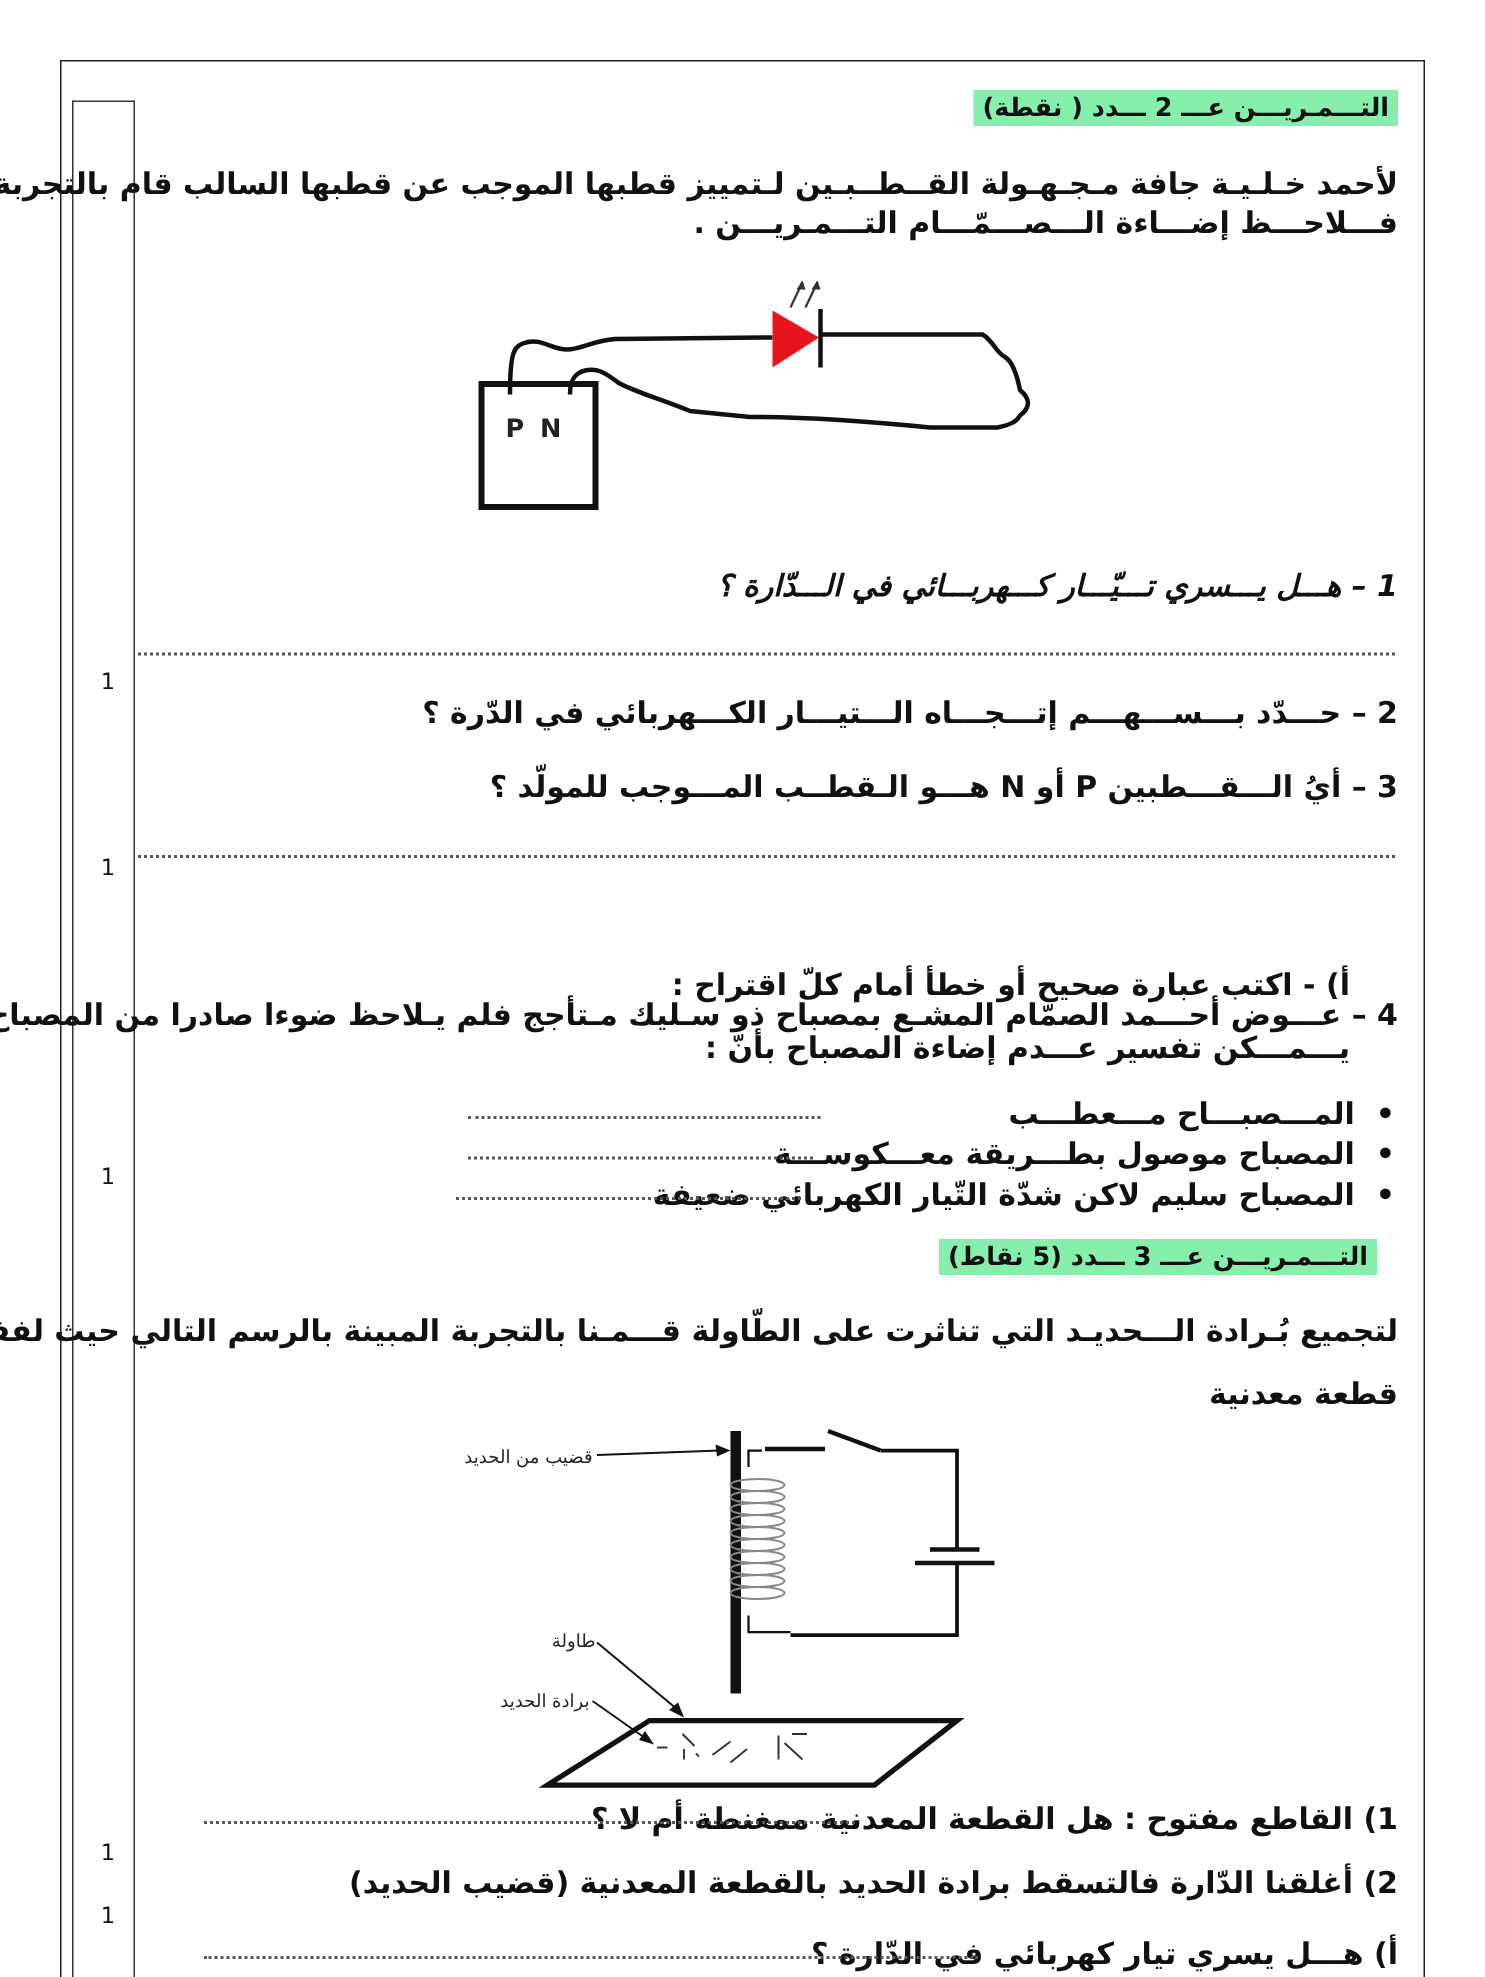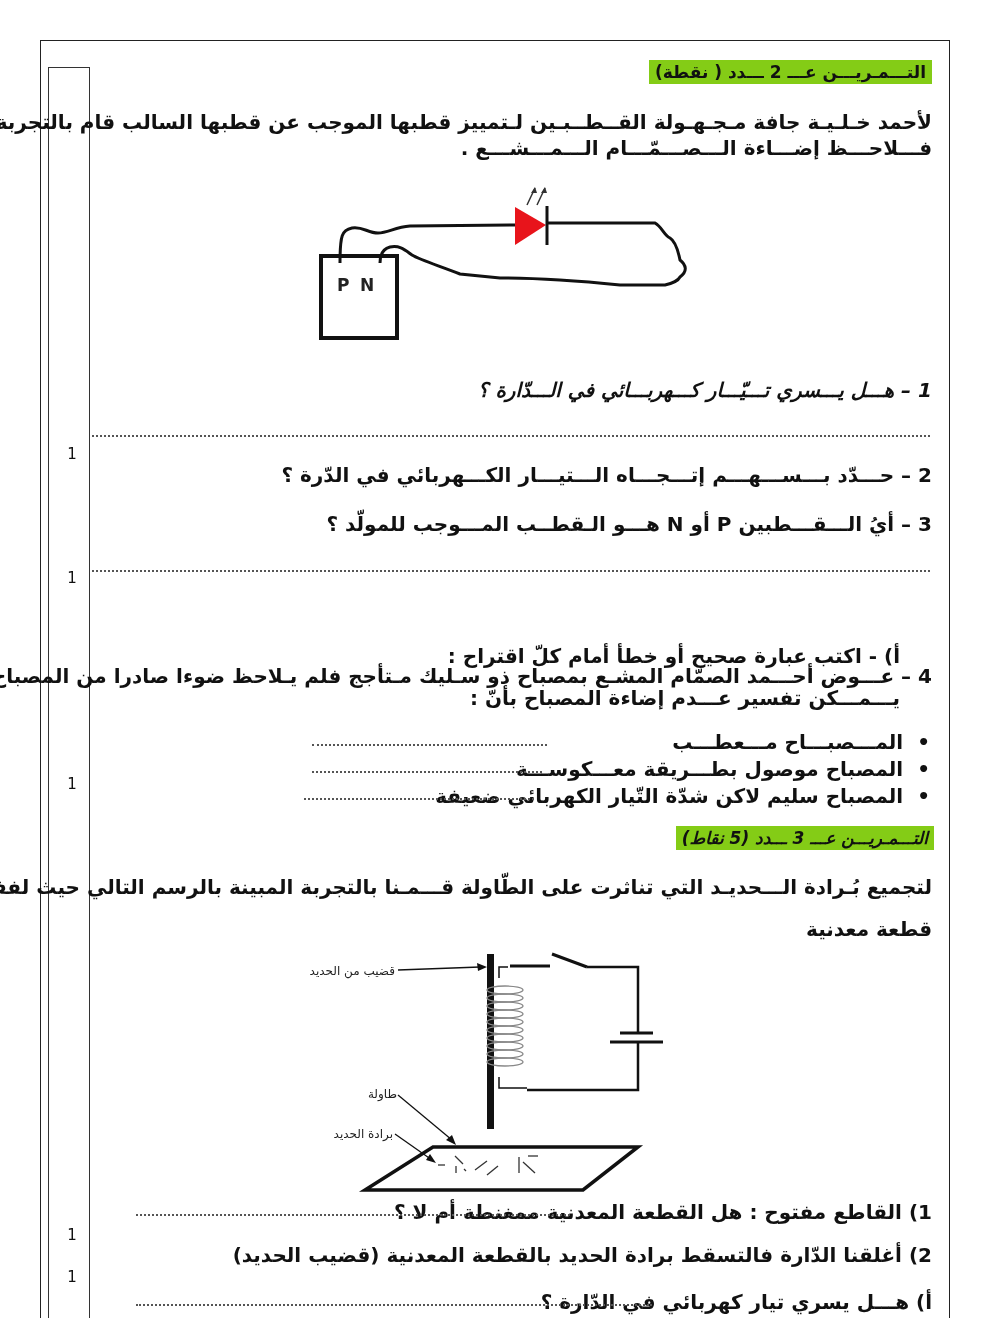--- a/index.html
+++ b/index.html
@@ -6,40 +6,40 @@
     body { width: 990px; height: 1318px; position: relative; overflow: hidden;
            font-family: "DejaVu Sans", "Liberation Sans", sans-serif; color: #111; }
     .page-frame { position: absolute; left: 40px; top: 40px; width: 910px; height: 1290px;
                   border: 1px solid #222; border-bottom: none; box-sizing: border-box; }
     .margin-col { position: absolute; left: 48px; top: 67px; width: 42px; height: 1260px;
                   border: 1.5px solid #333; border-bottom: none; box-sizing: border-box; }
     .score { position: absolute; left: 60px; width: 24px; text-align: center;
              font-family: "DejaVu Sans", sans-serif; font-size: 15px; color: #111; }
     .rtl { direction: rtl; position: absolute; font-weight: bold; font-size: 20px;
            white-space: nowrap; font-family: "DejaVu Sans", "Liberation Sans", sans-serif; }
-    .heading { background: #84cc16; padding: 2px 6px; font-size: 17px; }
+    .heading { background: #86efac; padding: 2px 6px; font-size: 17px; }
     .dots { position: absolute; border-bottom: 2px dotted #555; height: 0; }
     .bullet::before { content: "•"; margin-left: 14px; }
     svg text { font-family: "DejaVu Sans", sans-serif; }
   </style>
 </head>
 <body>
 
 <div class="page-frame"></div>
 <div class="margin-col"></div>
 
 <div class="score" style="top:445px">1</div>
 <div class="score" style="top:569px">1</div>
 <div class="score" style="top:775px">1</div>
 <div class="score" style="top:1226px">1</div>
 <div class="score" style="top:1268px">1</div>
 
 <div class="rtl heading" style="right:58px; top:60px;">التـــمـريـــن عـــ 2 ـــدد  ( نقطة)</div>
 <div class="rtl" style="right:58px; top:110px;">لأحمد خـلـيـة جافة مـجـهـولة القــطــبـين لـتمييز قطبها الموجب عن قطبها السالب قام بالتجربة المبينة بالرسم التّالي</div>
-<div class="rtl" style="right:58px; top:136px;">فـــلاحـــظ إضـــاءة الـــصـــمّـــام الـــمـــشـــع .</div>
+<div class="rtl" style="right:58px; top:136px;">فـــلاحـــظ إضـــاءة الـــصـــمّـــام التـــمـريـــن .</div>
 
 <svg style="position:absolute; left:300px; top:175px;" width="400" height="175" viewBox="0 0 400 175">
   <rect x="21" y="81" width="76" height="82" fill="#fff" stroke="#111" stroke-width="4"></rect>
   <text x="37" y="116" font-size="17" font-weight="bold" fill="#222">P</text>
   <text x="60" y="116" font-size="17" font-weight="bold" fill="#222">N</text>
   <path d="M40,88 C40,60 42,55 52,53 C62,51 68,58 78,58 C88,58 95,52 110,51 L215,50" fill="none" stroke="#111" stroke-width="3"></path>
   <path d="M248,48 L355,48 C362,52 364,60 370,63 C375,66 378,75 380,85 C386,90 388,96 380,102 C378,106 374,108 365,110 L320,110 C300,108 250,103 200,103 L160,99 C140,91 120,85 112,80 C105,75 100,70 90,72 C82,74 80,80 80,88" fill="none" stroke="#111" stroke-width="3"></path>
   <polygon points="215,32 215,70 246,50" fill="#e8141b"></polygon>
   <line x1="247" y1="31" x2="247" y2="70" stroke="#111" stroke-width="3"></line>
   <line x1="227" y1="30" x2="235" y2="13" stroke="#333" stroke-width="1.5"></line>
@@ -59,21 +59,21 @@
 <div class="rtl" style="right:90px; top:644px;">أ) - اكتب عبارة صحيح أو خطأ أمام كلّ اقتراح :</div>
 <div class="rtl" style="right:90px; top:686px;">يـــمـــكن تفسير عـــدم إضاءة المصباح بأنّ :</div>
 
 <div class="rtl bullet" style="right:60px; top:730px;">المـــصبـــاح مـــعطـــب</div>
 <div class="dots" style="left:312px; width:235px; top:744px;"></div>
 <div class="rtl bullet" style="right:60px; top:757px;">المصباح موصول بطـــريقة معـــكوســـة</div>
 <div class="dots" style="left:312px; width:230px; top:771px;"></div>
 <div class="rtl bullet" style="right:60px; top:784px;">المصباح سليم لاكن شدّة التّيار الكهربائي ضعيفة</div>
 <div class="dots" style="left:304px; width:230px; top:798px;"></div>
 
-<div class="rtl heading" style="right:56px; top:826px;font-style:italic;">التـــمـريـــن عـــ 3 ـــدد  (5 نقاط)</div>
+<div class="rtl heading" style="right:72px; top:826px;">التـــمـريـــن عـــ 3 ـــدد  (5 نقاط)</div>
 <div class="rtl" style="right:58px; top:875px;text-align:center;">لتجميع بُـرادة الـــحديـد التي تناثرت على الطّاولة قـــمـنا بالتجربة المبينة بالرسم التالي حيث لففنا سلكا من النحاس علـــى</div>
 <div class="rtl" style="right:58px; top:917px;">قطعة معدنية</div>
 
 <svg style="position:absolute; left:280px; top:940px;" width="400" height="260" viewBox="0 0 400 260">
   <rect x="207" y="14" width="7" height="175" fill="#111"></rect>
   <g fill="none" stroke="#888" stroke-width="1.3">
     <ellipse cx="225" cy="50" rx="18" ry="4"></ellipse>
     <ellipse cx="225" cy="58" rx="18" ry="4"></ellipse>
     <ellipse cx="225" cy="66" rx="18" ry="4"></ellipse>
     <ellipse cx="225" cy="74" rx="18" ry="4"></ellipse>

